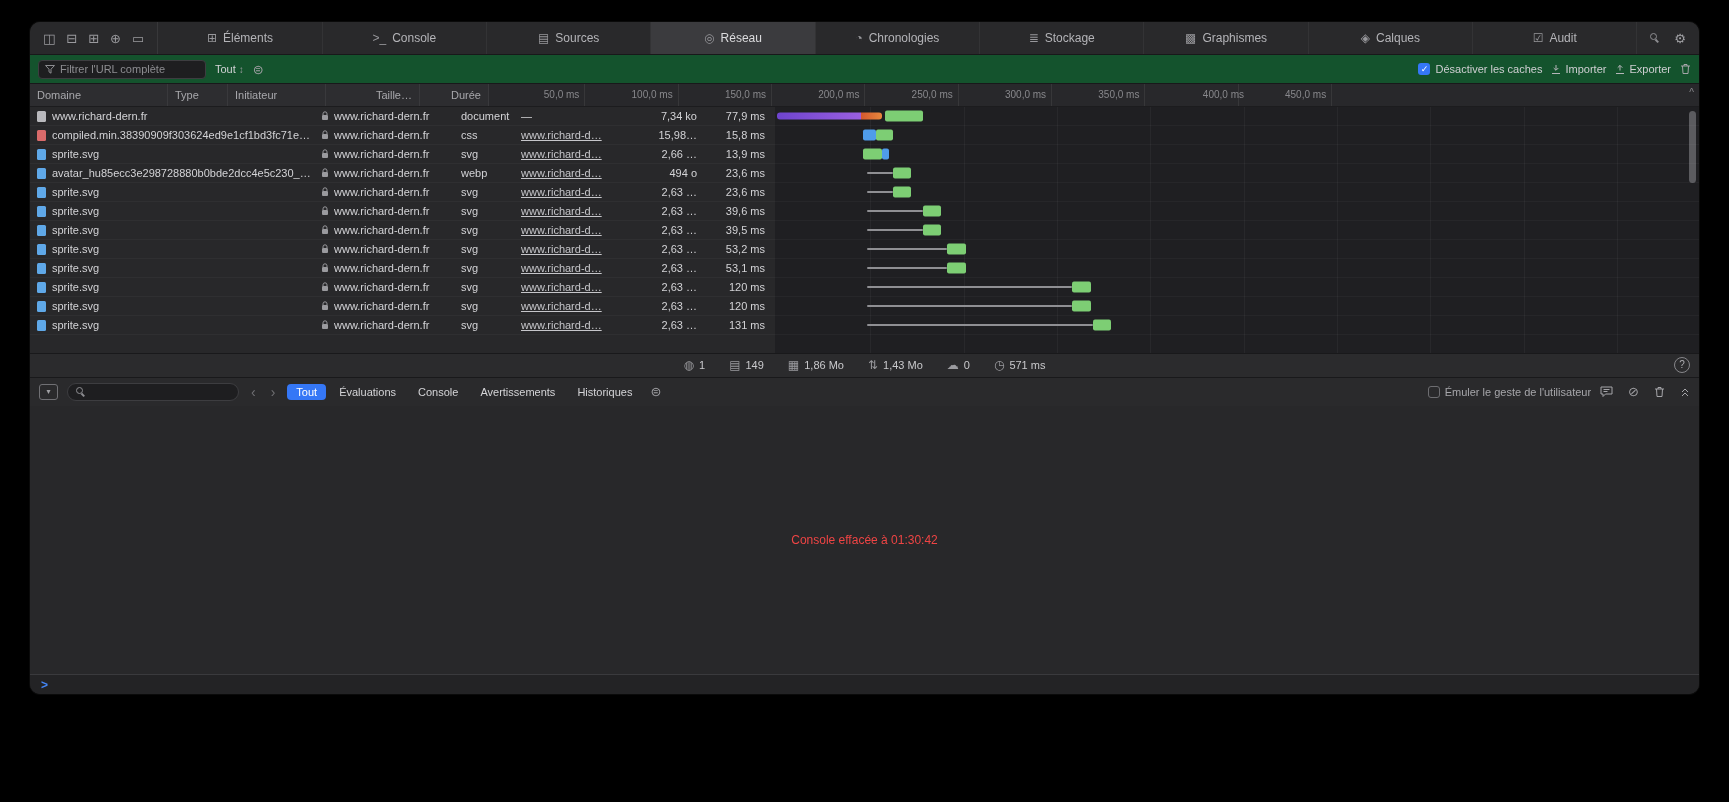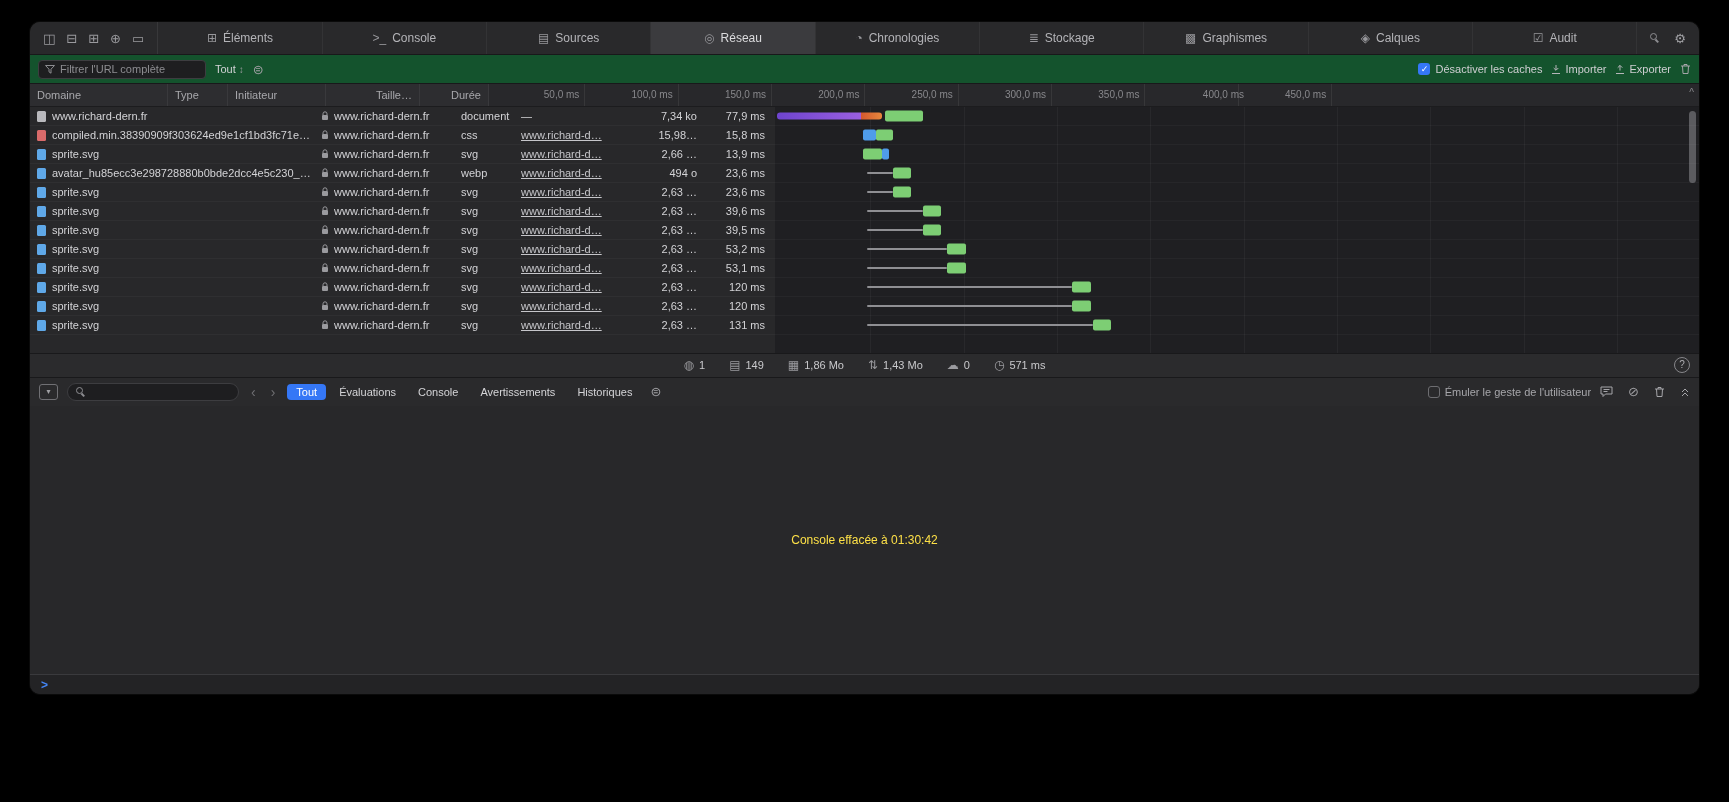--- a/index.html
+++ b/index.html
@@ -92,21 +92,21 @@
            display:flex;align-items:center;gap:5px;padding:0 8px;box-sizing:border-box;color:#8d8d91;}
   .navb{color:#707074;font-size:14px;padding:0 3px;}
   .pill{padding:2px 9px;border-radius:4px;color:#d4d4d7;}
   .pill.active{background:#3577f6;color:#fff;}
   .cricons{display:flex;align-items:center;gap:15px;color:#a0a0a4;}
   .mag{width:9px;height:10px;position:relative;flex:0 0 auto;}
   .mag::before{content:"";position:absolute;width:5px;height:5px;border:1.5px solid #8d8d91;border-radius:50%;left:0;top:0;}
   .mag::after{content:"";position:absolute;width:4px;height:1.5px;background:#8d8d91;transform:rotate(45deg);left:5px;top:7px;}
   
   .cmsg{flex:1;display:flex;align-items:center;justify-content:center;background:#28282a;
-        color:#fde047;font-size:12px;border-bottom:1px solid #3a3a3d;}
+        color:#ef4444;font-size:12px;border-bottom:1px solid #3a3a3d;}
   .promptrow{height:19px;flex:0 0 19px;background:#232325;display:flex;align-items:center;padding-left:11px;}
   .prompt{color:#4486f7;font-size:12px;font-weight:bold;}
   svg.lineic{display:block;}
 </style>
 </head>
 <body>
 
 <div class="window">
 
 

